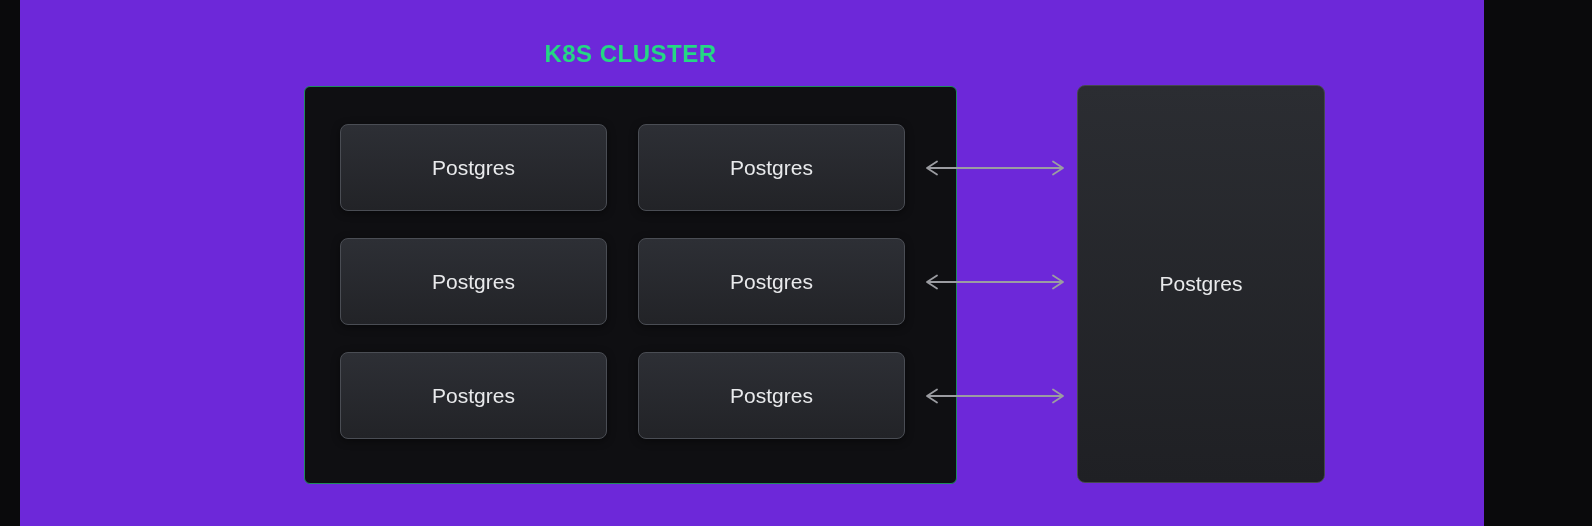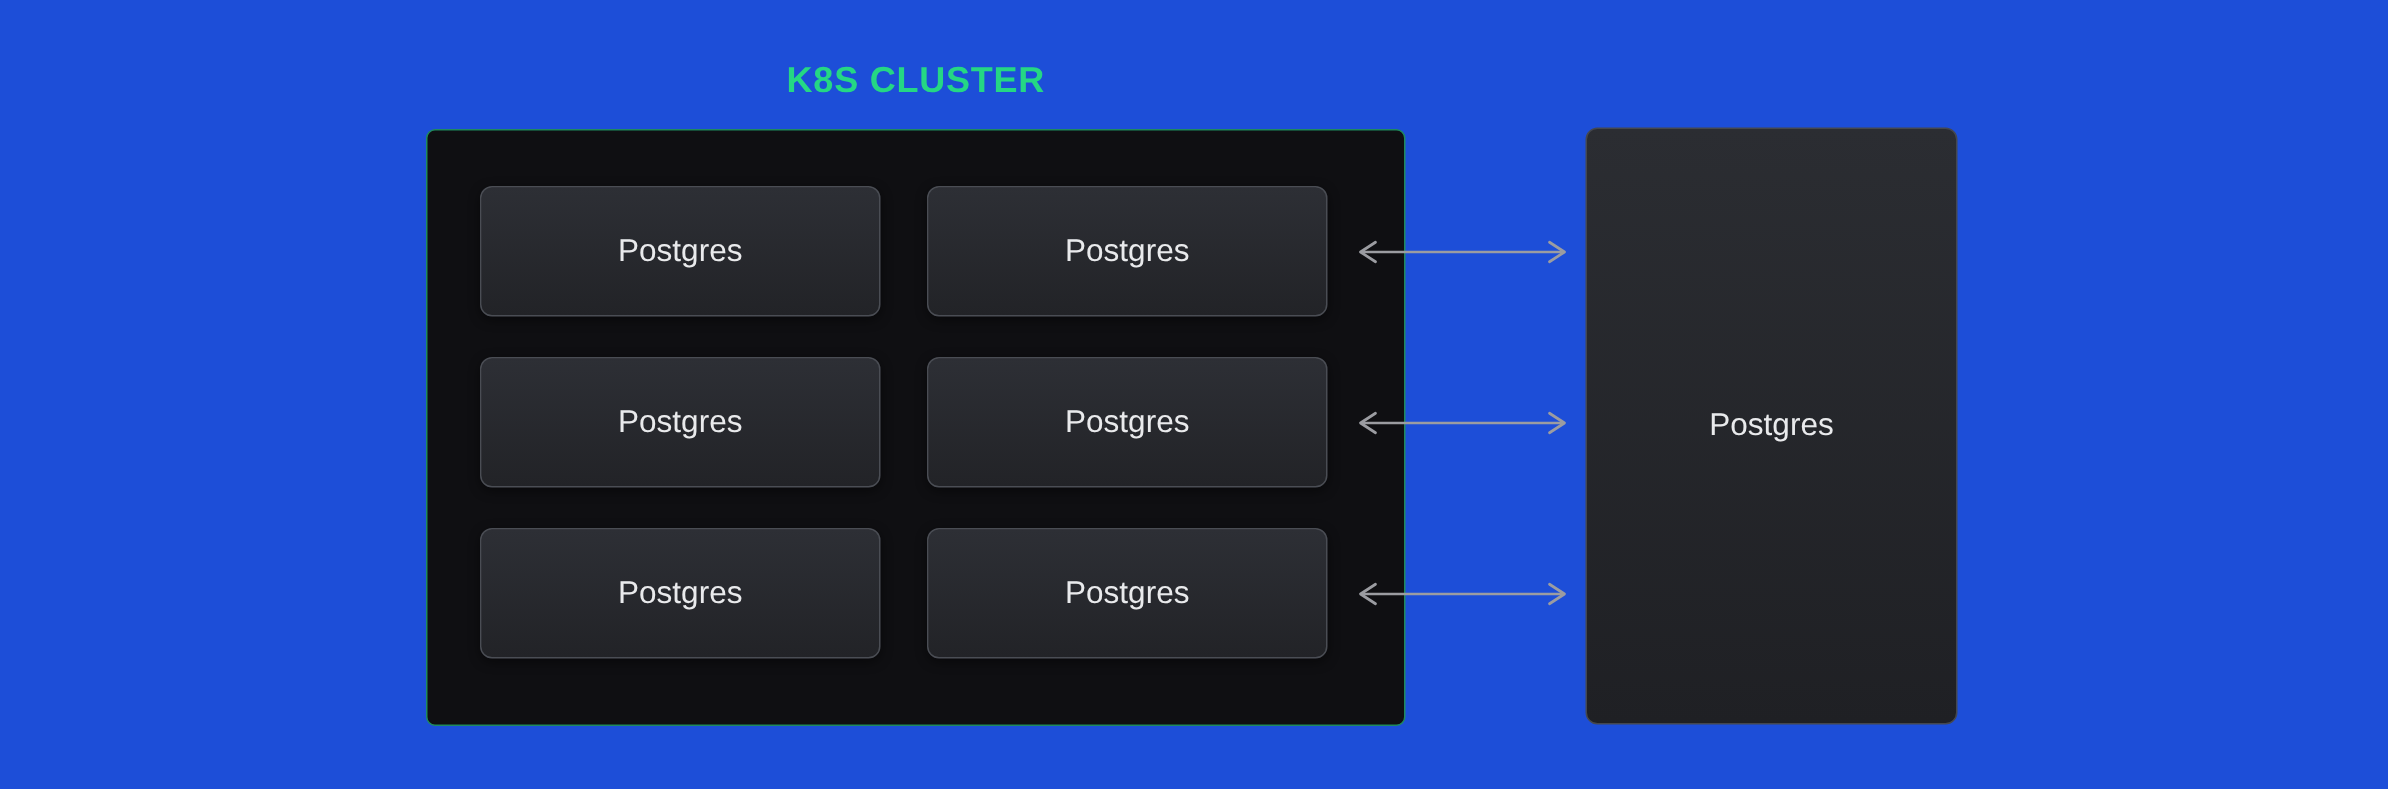--- a/index.html
+++ b/index.html
@@ -3,24 +3,25 @@
 <meta charset="utf-8">
 <style>
   html, body {
     margin: 0;
     padding: 0;
     background: #0a0a0c;
     font-family: "Liberation Sans", sans-serif;
   }
   .canvas {
     position: relative;
-    width: 1592px;
+    width: 1464px;
     height: 526px;
-    background: #1d4ed8;
+    background: #6d28d9;
     overflow: hidden;
+    margin-left: 20px;
   }
   .cluster-title {
     position: absolute;
     left: 284px;
     top: 40px;
     width: 653px;
     text-align: center;
     font-size: 24px;
     font-weight: bold;
     letter-spacing: 0.5px;

